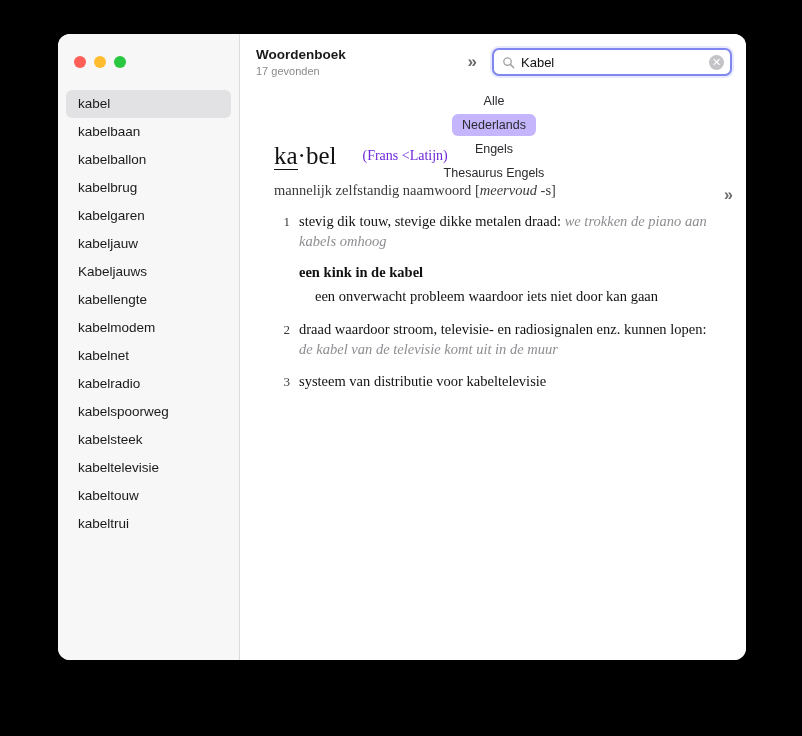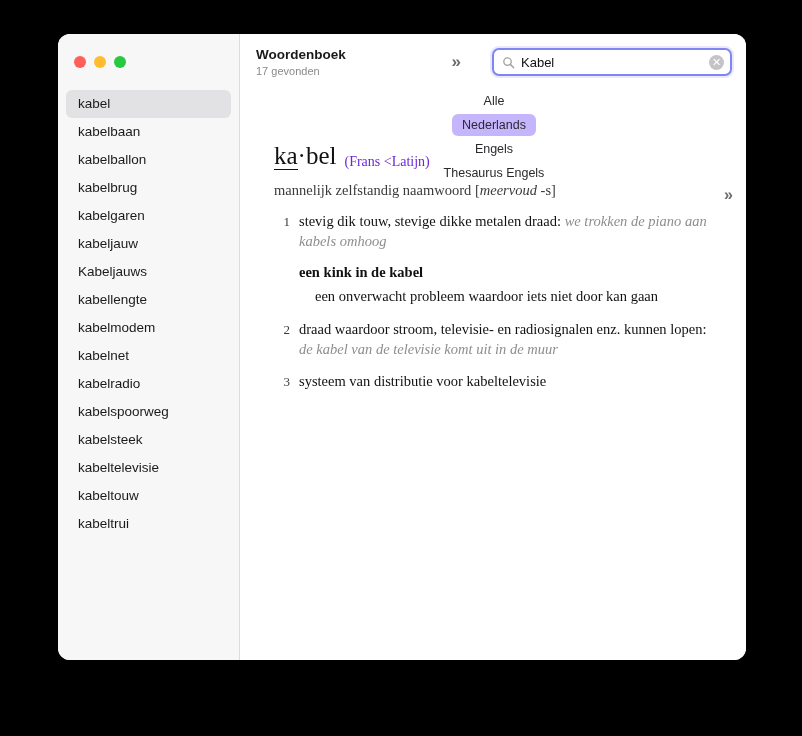--- a/index.html
+++ b/index.html
@@ -84,21 +84,21 @@
     flex-direction: column;
     box-sizing: border-box;
   }
 
   #toolbar {
     height: 56px;
     display: flex;
     align-items: center;
     padding: 0 14px 0 16px;
     box-sizing: border-box;
-    gap: 26px;
+    gap: 10px;
   }
   #title-block {
     display: flex;
     flex-direction: column;
     justify-content: center;
     flex: 1;
     min-width: 0;
   }
   #app-title {
     font-size: 13.5px;
@@ -201,22 +201,22 @@
   
   #entry {
     flex: 1;
     padding: 18px 30px 10px 34px;
     box-sizing: border-box;
     overflow: hidden;
     font-family: "Liberation Serif", serif;
   }
   #headword-row {
     display: flex;
-    align-items: flex-end;
-    gap: 8px;
+    align-items: center;
+    gap: 26px;
   }
   #headword {
     font-size: 25px;
     color: #111;
     font-family: "Liberation Serif", serif;
   }
   #headword .stress {
     border-bottom: 1.5px solid #111;
   }
   #etymology {

